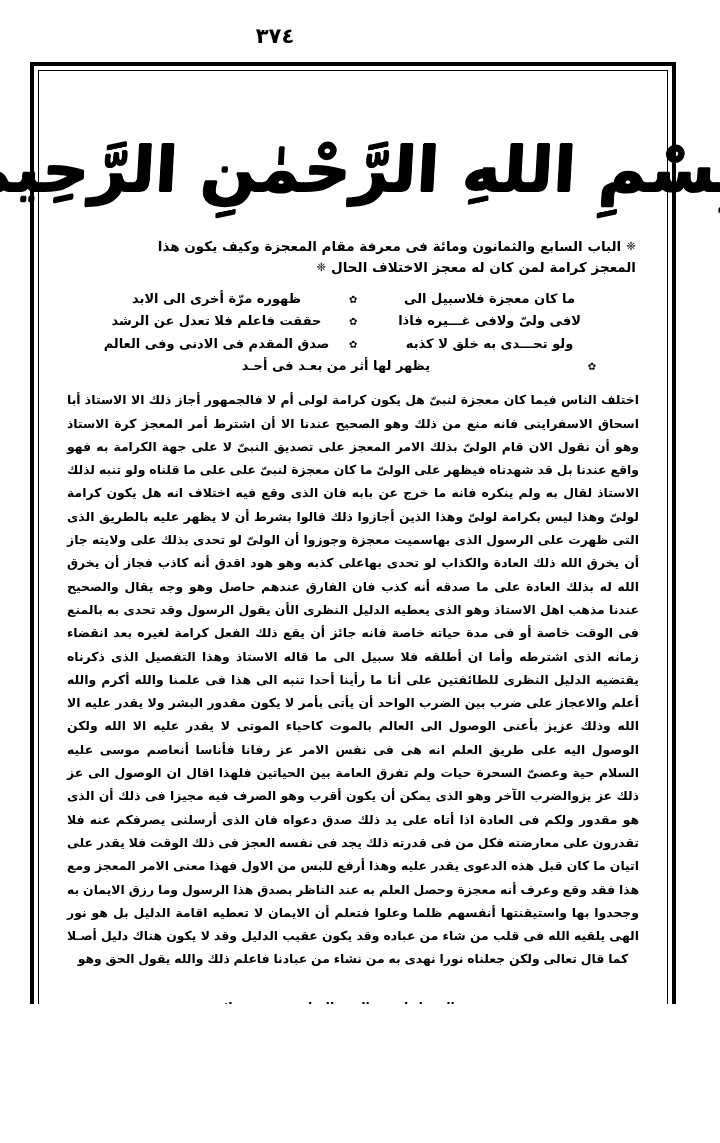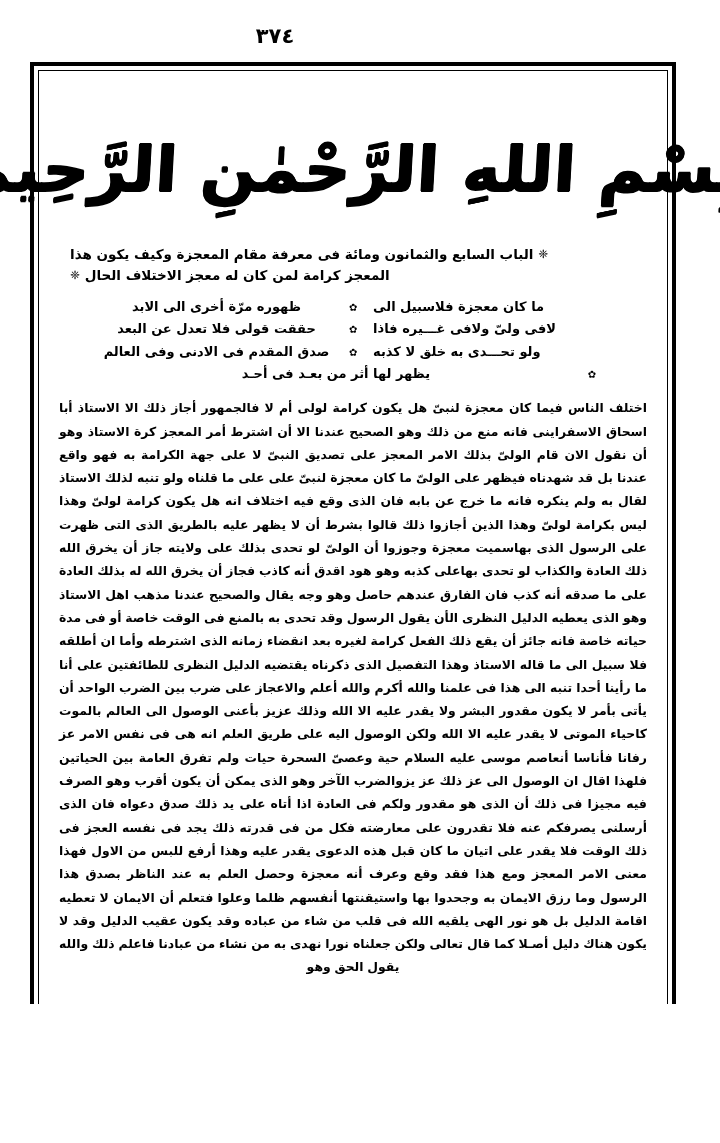--- a/index.html
+++ b/index.html
@@ -87,22 +87,22 @@
     transform-origin: center;
     text-shadow:
        0.6px 0 0 #000,
       -0.6px 0 0 #000,
        0 0.6px 0 #000,
        0 -0.6px 0 #000;
   }
 
   
   .heading {
-    margin-top: 16px;
-    text-align: left;
+    margin-top: 8px;
+    text-align: right;
     font-size: 13.5px;
     font-weight: bold;
     line-height: 1.55;
     letter-spacing: -0.3px;
     padding: 0 12px;
   }
   .heading .orn {
     font-size: 12px;
     vertical-align: 1px;
   }
@@ -120,21 +120,21 @@
     font-weight: bold;
     line-height: 1.72;
     letter-spacing: -0.2px;
     white-space: nowrap;
   }
   .hemistich {
     flex: 1 1 0;
     min-width: 0;
     overflow: hidden;
   }
-  .hemistich.first { text-align: left; padding-left: 6px; }
+  .hemistich.first { text-align: center; padding-left: 6px; }
   .hemistich.second { text-align: center; padding-right: 6px; }
   .verse-sep {
     flex: 0 0 auto;
     padding: 0 10px;
     font-size: 10px;
     line-height: 1;
   }
 
   
   .body-text {
@@ -142,21 +142,21 @@
     font-size: 12.4px;
     font-weight: bold;
     line-height: 23.3px;
     letter-spacing: -0.35px;
     word-spacing: -0.5px;
     text-align: justify;
     text-align-last: center;
     padding: 0 1px;
   }
   .body-text p {
-    margin: 0;
+    margin: 8px;
   }
   .body-text .tail {
     display: block;
     text-align: center;
     text-align-last: center;
     margin-top: 24px;
   }
 
   
   .catchword {
@@ -202,21 +202,21 @@
 
       <div class="verse-line">
         <span class="hemistich first">ما كان معجزة فلاسبيل الى</span>
         <span class="verse-sep">✿</span>
         <span class="hemistich second">ظهوره مرّة أخرى الى الابد</span>
       </div>
 
       <div class="verse-line">
         <span class="hemistich first">لافى ولىّ ولافى غـــيره فاذا</span>
         <span class="verse-sep">✿</span>
-        <span class="hemistich second">حققت قولى فلا تعدل عن البعد</span>
+        <span class="hemistich second">حققت فاعلم فلا تعدل عن الرشد</span>
       </div>
 
       <div class="verse-line">
         <span class="hemistich first">ولو تحـــدى به خلق لا كذبه</span>
         <span class="verse-sep">✿</span>
         <span class="hemistich second">صدق المقدم فى الادنى وفى العالم</span>
       </div>
 
       <div class="verse-line">
         <span class="verse-sep">✿</span>

